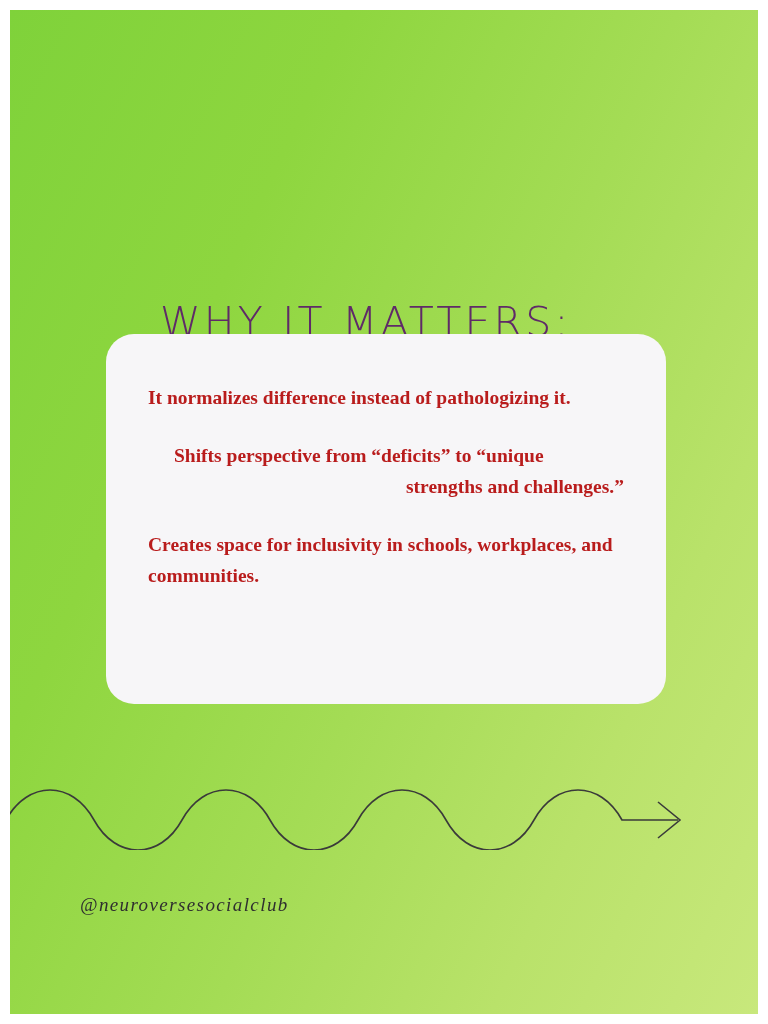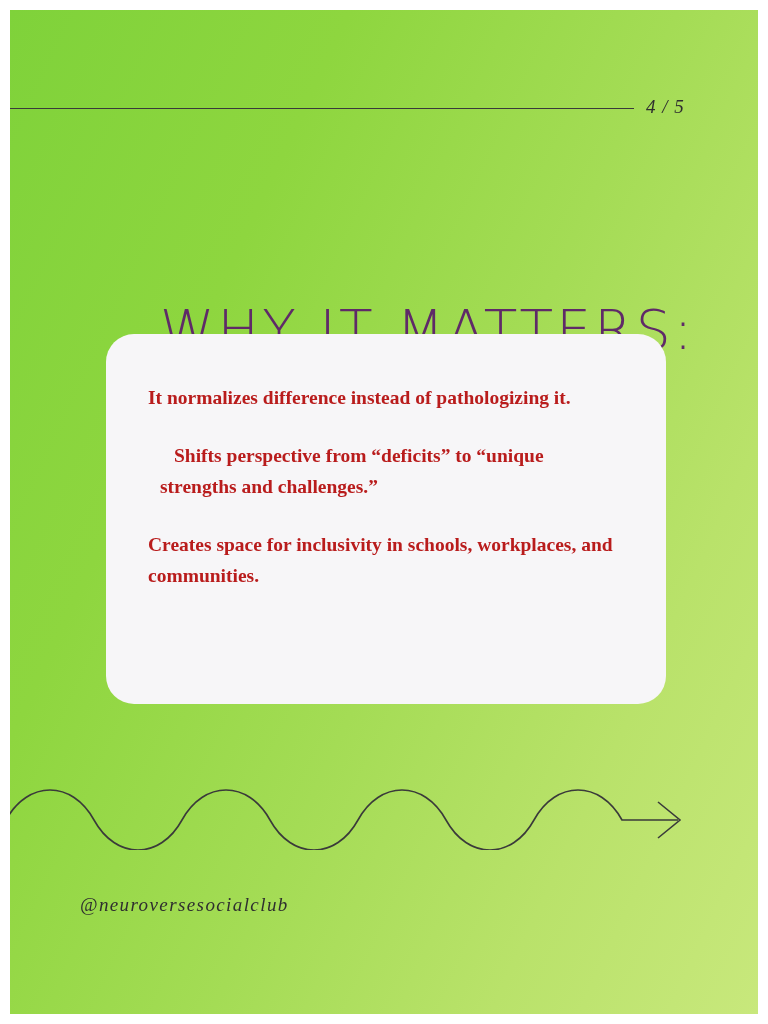--- a/index.html
+++ b/index.html
@@ -59,21 +59,21 @@
     color: #2f2f2f;
   }
 
   
   .heading {
     position: absolute;
     top: 288px;
     left: 150px;
     font-family: "DejaVu Sans", sans-serif;
     font-weight: 300;
-    font-size: 55px;
+    font-size: 41px;
     letter-spacing: 3.2px;
     color: #5f2a68;
     white-space: nowrap;
   }
 
   
   .card {
     position: absolute;
     top: 324px;
     left: 96px;
@@ -91,21 +91,21 @@
     font-size: 19.5px;
     line-height: 1.62;
     color: #b91c1c;
     margin: 0 0 26px 0;
   }
   .para.p2 {
     text-align: right;
     padding-left: 12px;
   }
   .para.p2 .l1 { display: block; text-align: left; padding-left: 14px; }
-  .para.p2 .l2 { display: block; text-align: left; }
+  .para.p2 .l2 { display: block; text-align: right; }
   .para.p3 { margin-bottom: 15px; }
 
   
   .squiggle {
     position: absolute;
     top: 760px;
     left: -4px;
     width: 700px;
     height: 80px;
   }
@@ -121,24 +121,20 @@
     letter-spacing: 1.4px;
     color: #2f2f2f;
   }
 </style>
 </head>
 <body>
 
 <div class="slide">
   <div class="canvas">
 
-    <div class="topbar">
-      <div class="topline"></div>
-      <div class="pagenum">4 / 5</div>
-    </div>
 
     <div class="heading">WHY IT MATTERS:</div>
 
     <div class="card">
       <p class="para p1">It normalizes difference instead of pathologizing it.</p>
       <p class="para p2">
         <span class="l1">Shifts perspective from “deficits” to “unique</span>
         <span class="l2">strengths and challenges.”</span>
       </p>
       <p class="para p3">Creates space for inclusivity in schools, workplaces, and communities.</p>

